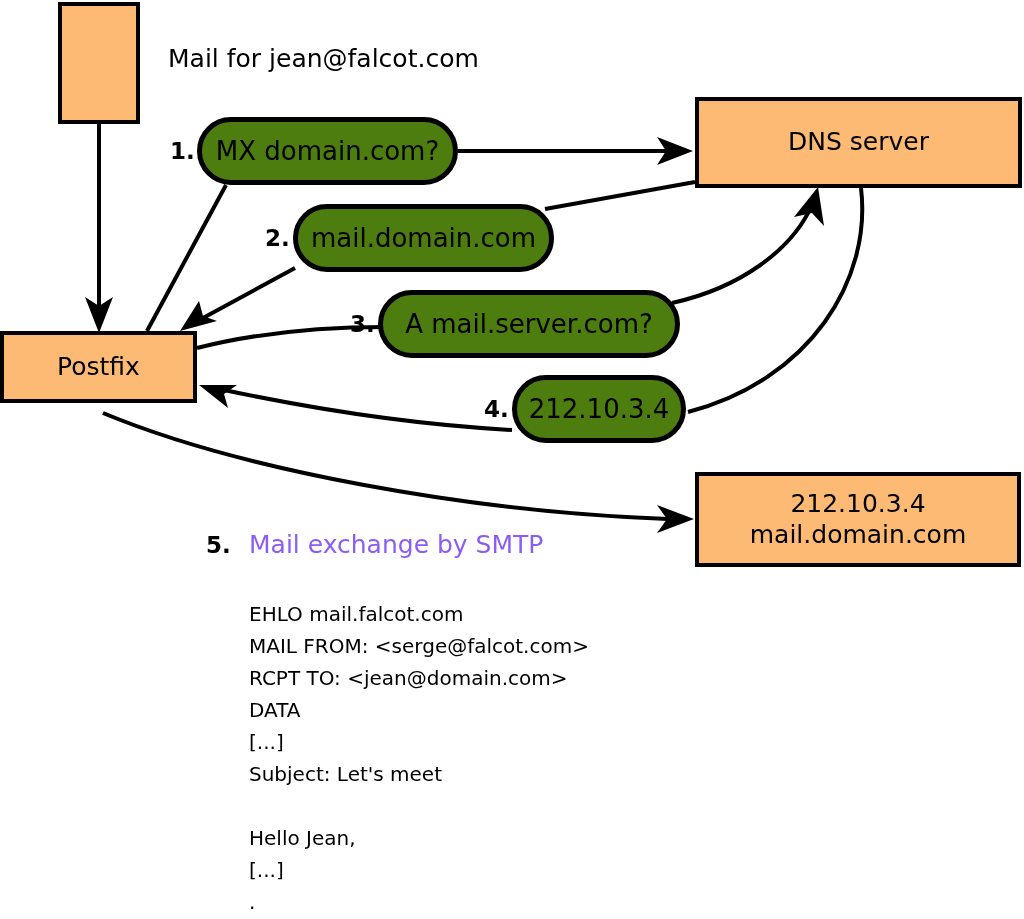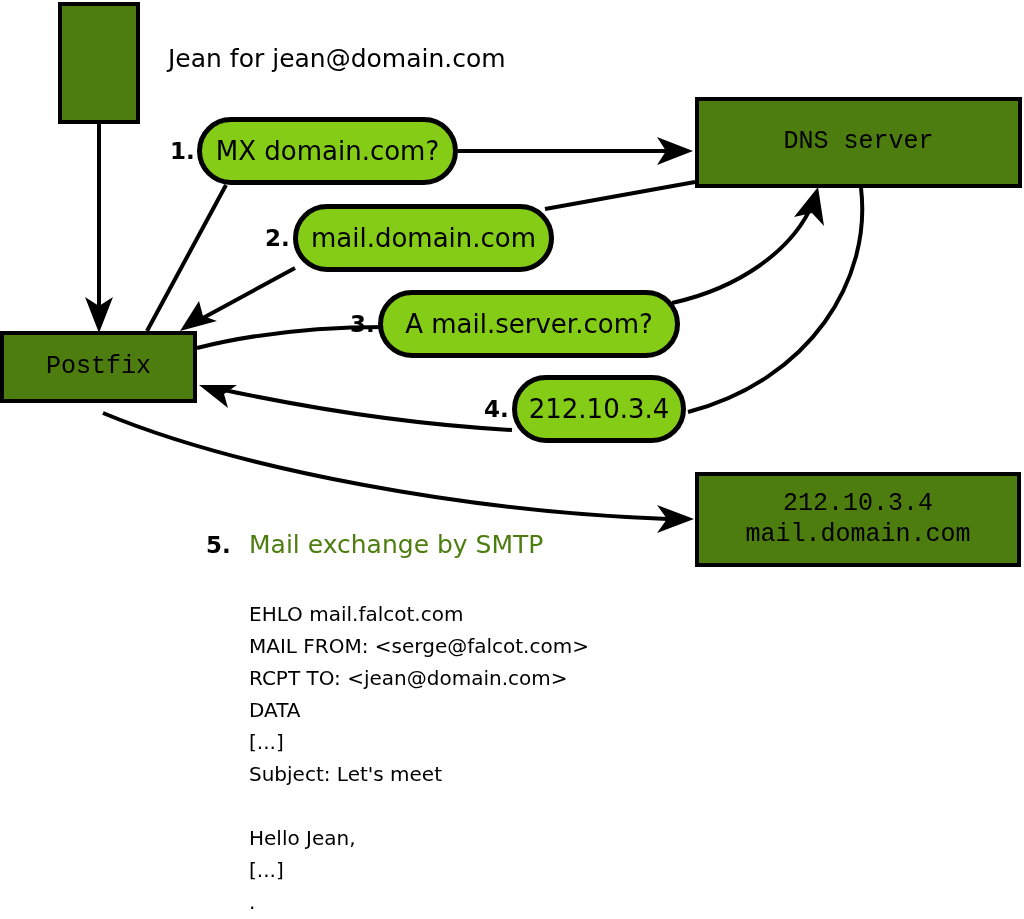--- a/index.html
+++ b/index.html
@@ -36,37 +36,36 @@
   }
   svg.layer .head {
     fill: #000000;
     stroke: none;
   }
   
   .rect-node {
     position: absolute;
     box-sizing: border-box;
     border: 4px solid #000000;
-    background: #4d7c0f;
+    background: #fdba74;
     display: flex;
     align-items: center;
     justify-content: center;
     text-align: center;
     font-size: 25px;
     line-height: 1.22;
     color: #000000;
     white-space: pre-line;
-    font-family: Liberation Mono, monospace;
   }
   
   .round-node {
     position: absolute;
     box-sizing: border-box;
     border: 5px solid #000000;
-    background: #84cc16;
+    background: #4d7c0f;
     border-radius: 999px;
     display: flex;
     align-items: center;
     justify-content: center;
     text-align: center;
     font-size: 26px;
     color: #000000;
     z-index: 3;
   }
   
@@ -81,21 +80,21 @@
   
   .free-text {
     position: absolute;
     font-size: 25px;
     color: #000000;
     white-space: nowrap;
   }
   .smtp-title {
     position: absolute;
     font-size: 25px;
-    color: #4d7c0f;
+    color: #8b5cf6;
     white-space: nowrap;
   }
   .smtp-body {
     position: absolute;
     font-size: 20px;
     line-height: 32px;
     color: #000000;
     white-space: pre;
   }
 </style>
@@ -156,21 +155,21 @@
 
   <div class="rect-node" style="left:58px; top:2px; width:82px; height:122px;"></div>
 
   <div class="rect-node" style="left:0px; top:331px; width:197px; height:72px;">Postfix</div>
 
   <div class="rect-node" style="left:695px; top:97px; width:327px; height:91px;">DNS server</div>
 
   <div class="rect-node" style="left:695px; top:472px; width:326px; height:95px;">212.10.3.4
 mail.domain.com</div>
 
-  <div class="free-text" style="left:168px; top:44px;">Jean for jean@domain.com</div>
+  <div class="free-text" style="left:168px; top:44px;">Mail for jean@falcot.com</div>
 
   <div class="step-num" style="left:170px; top:138px;">1.</div>
   <div class="round-node" style="left:197px; top:117px; width:261px; height:68px;">MX domain.com?</div>
 
   <div class="step-num" style="left:265px; top:225px;">2.</div>
   <div class="round-node" style="left:293px; top:204px; width:261px; height:68px;">mail.domain.com</div>
 
   <div class="step-num" style="left:350px; top:311px;">3.</div>
   <div class="round-node" style="left:378px; top:290px; width:302px; height:68px;">A mail.server.com?</div>
 

